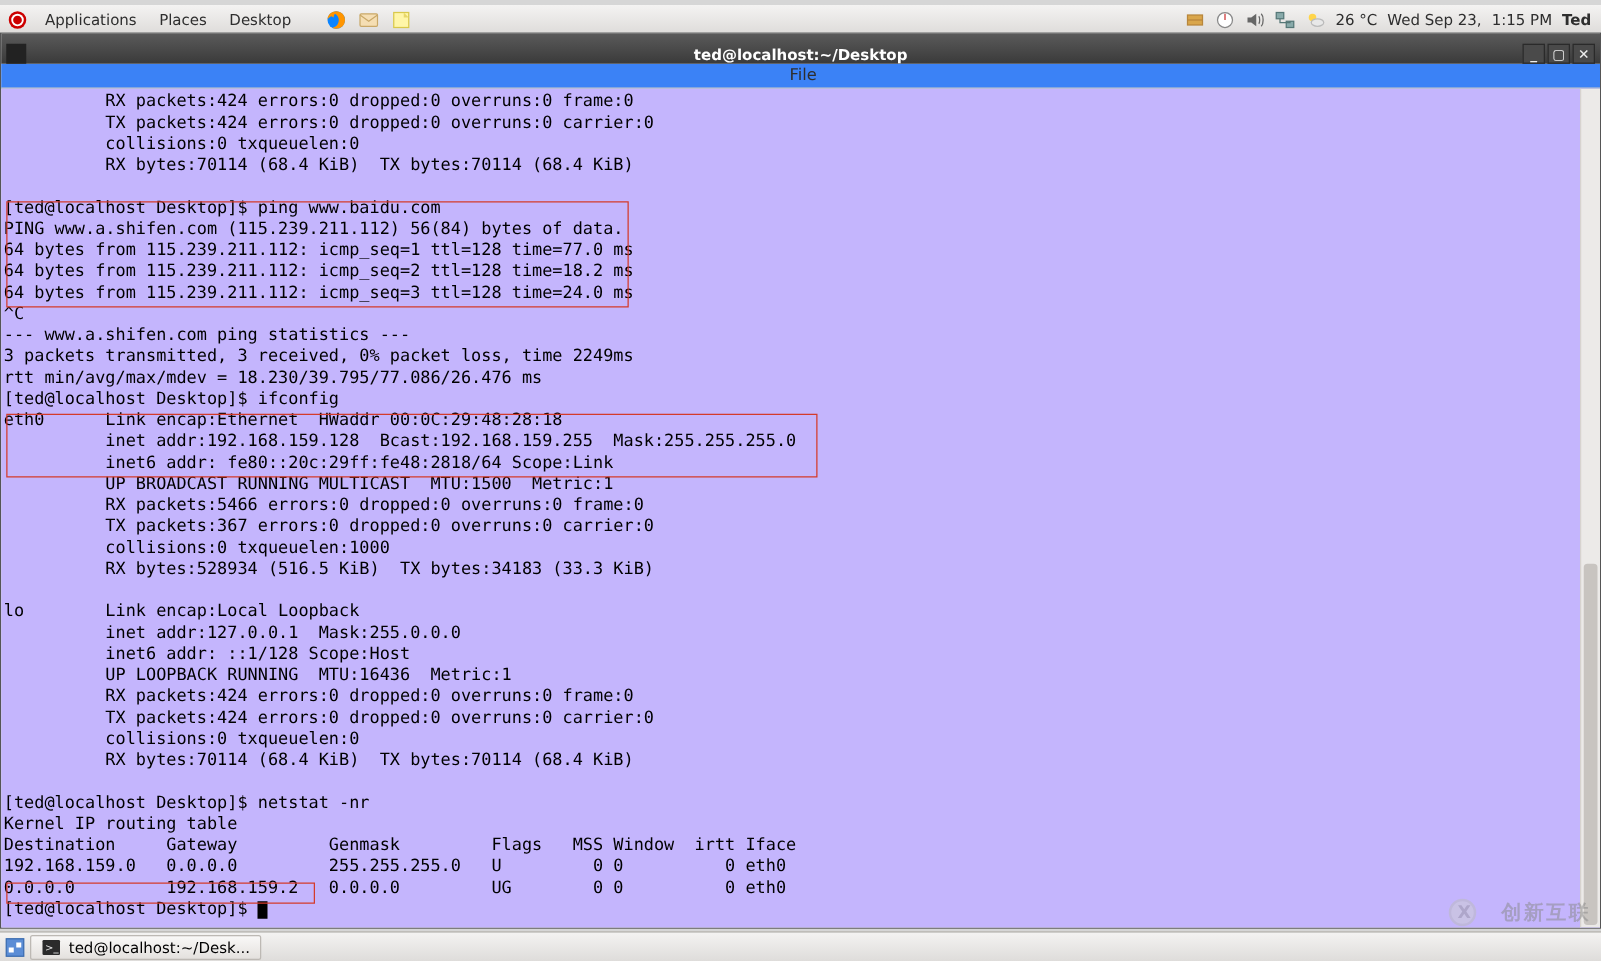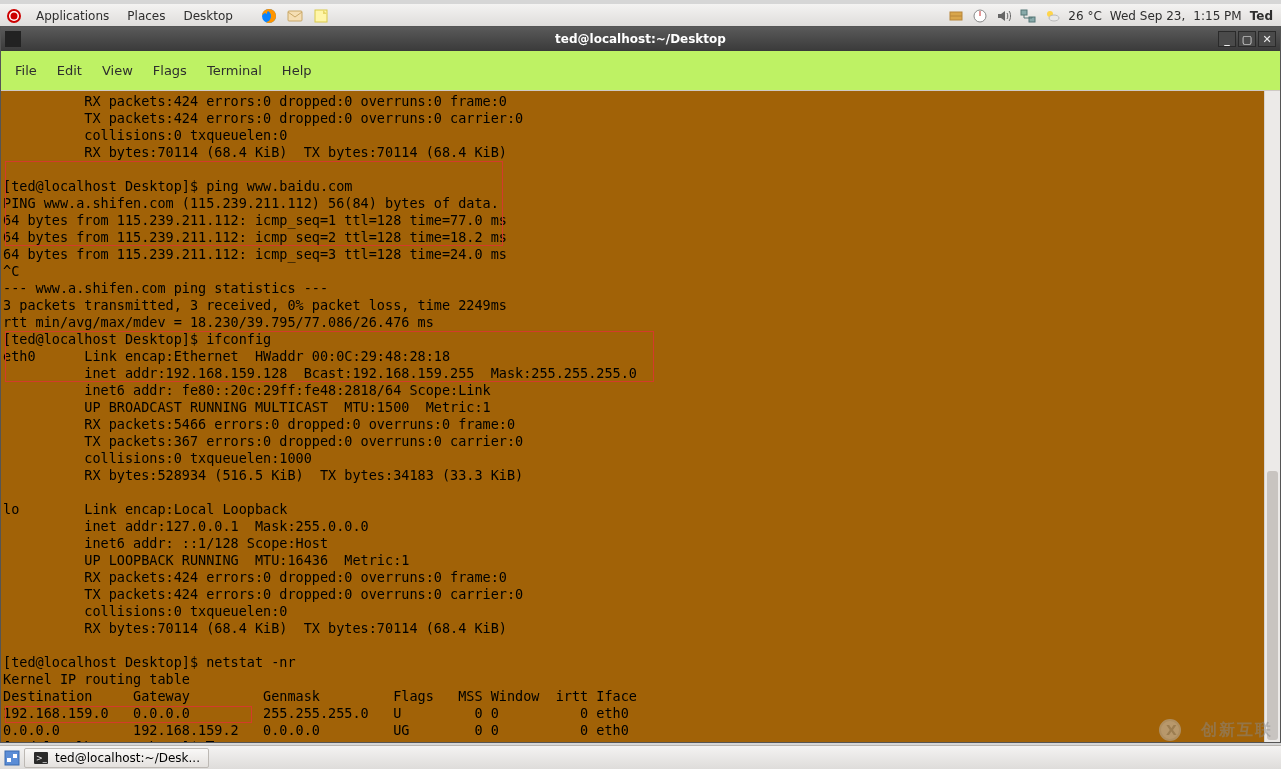--- a/index.html
+++ b/index.html
@@ -6,31 +6,31 @@
   html, body { width: 1281px; height: 769px; font-family: "DejaVu Sans", sans-serif; overflow: hidden; background: #d6d6d6; }
   
   .top-panel { position: absolute; top: 4px; left: 0; right: 0; height: 24px; background: linear-gradient(#f4f3f2,#dedcda); border-bottom: 1px solid #b8b5b0; display: flex; align-items: center; font-size: 12px; color: #2e2e2e; }
   .top-panel .left { display: flex; align-items: center; gap: 10px; padding-left: 6px; }
   .top-panel .right { margin-left: auto; display: flex; align-items: center; gap: 8px; padding-right: 8px; }
   .panel-item { cursor: pointer; padding: 2px 4px; }
   .panel-icon { width: 16px; height: 16px; display: inline-block; }
   .username { font-weight: bold; }
   
   .window { position: absolute; top: 26px; left: 0; right: 0; bottom: 26px; background: #fff; display: flex; flex-direction: column; border: 1px solid #555; }
-  .titlebar { height: 24px; background: linear-gradient(#5a5a5a,#3a3a3a); color: #fff; display: flex; align-items: center; font-size: 12px; font-weight: bold; position: relative; }
+  .titlebar { height: 24px; background: linear-gradient(#5a5a5a,#3a3a3a); color: #fff; display: flex; align-items: flex-end; font-size: 12px; font-weight: bold; position: relative; }
   .titlebar .title { position:absolute; left:50%; transform:translateX(-50%); }
   .title-icon { width: 16px; height: 16px; margin-left: 4px; background: #222; display:inline-block; position:relative; }
   .winbtns { margin-left: auto; display: flex; gap: 2px; padding-right: 4px; }
   .winbtn { width: 18px; height: 16px; background: #4a4a4a; color:#eee; font-size:11px; text-align:center; line-height:15px; border:1px solid #2a2a2a; cursor:pointer; }
   
-  .menubar { height: 40px; background: #bef264; border-bottom: 1px solid #cfcac5; display: flex; align-items: center; padding-left: 4px; font-size: 13px; color: #2e2e2e; }
+  .menubar { height: 20px; background: #3b82f6; border-bottom: 1px solid #cfcac5; display: flex; align-items: center; padding-left: 4px; font-size: 13px; color: #2e2e2e; flex-direction: column; }
   .menubar .menu { padding: 2px 10px; cursor: pointer; }
   .menubar .menu:first-child { text-decoration: underline; text-decoration-color: transparent; }
   
-  .term-wrap { flex: 1; position: relative; background: #a16207; overflow: hidden; }
+  .term-wrap { flex: 1; position: relative; background: #c4b5fd; overflow: hidden; }
   .term { position:absolute; top:0; left:0; right:16px; bottom:0; font-family: "DejaVu Sans Mono","Liberation Mono",monospace; font-size: 13.5px; line-height: 17px; color: #000; white-space: pre; padding: 2px 2px; }
   .box1 { position: absolute; border: 1px solid #d43b2a; pointer-events:none; }
   .boxA { top: 161px; left: 5px; width: 498px; height: 85px; }
   .boxB { top: 331px; left: 5px; width: 649px; height: 51px; }
   .boxC { top: 706px; left: 5px; width: 247px; height: 17px; }
   .scrollbar { position:absolute; top:0; right:0; bottom:0; width:16px; background:#eceae8; border-left:1px solid #d7d3cf; }
   .scroll-thumb { position:absolute; left:2px; right:2px; top:380px; bottom:2px; background:#c8c4c0; border-radius:3px; }
   .cursor { display:inline-block; width:8px; height:14px; background:#000; vertical-align:text-bottom; }
   
   .bottom-panel { position:absolute; left:0; right:0; bottom:0; height:24px; background: linear-gradient(#f4f3f2,#dedcda); border-top:1px solid #b8b5b0; display:flex; align-items:center; font-size:12px; padding-left:4px; gap:4px; }

